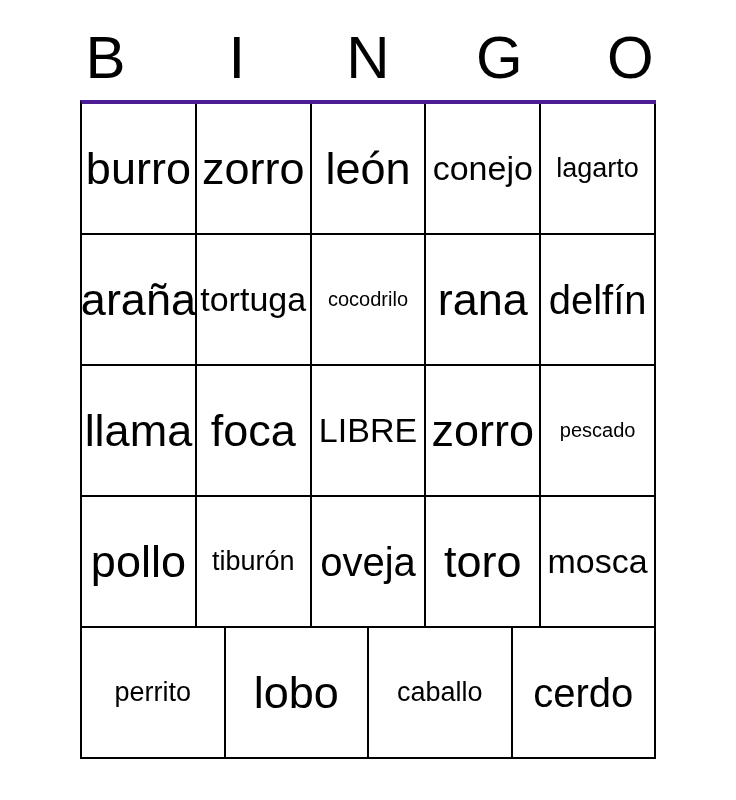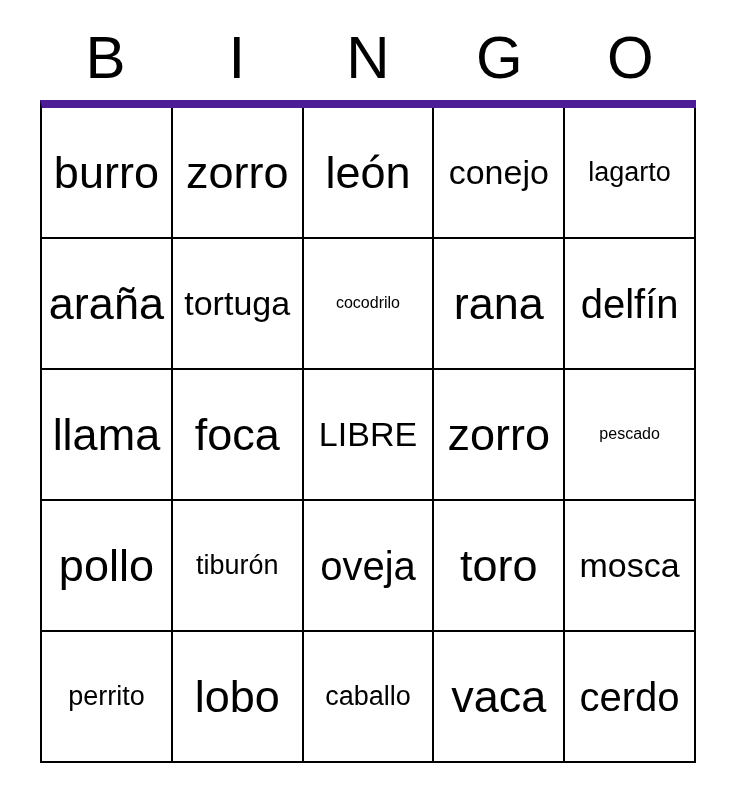--- a/index.html
+++ b/index.html
@@ -31,23 +31,23 @@
   }
   .header-cell {
     flex: 1 1 0;
     text-align: center;
     font-size: 60px;
     line-height: 72px;
     font-weight: 400;
     font-family: "Liberation Sans", sans-serif;
   }
   .grid {
-    width: 656px;
+    width: 576px;
     margin-top: 6px;
-    border-top: 8px solid #4c1d95;
+    border-top: 4px solid #4c1d95;
     border-left: 2px solid #000;
     box-sizing: border-box;
   }
   .grid-row {
     display: flex;
     flex-direction: row;
   }
   .cell {
     flex: 1 1 0;
     width: 20%;
@@ -65,21 +65,21 @@
     text-align: center;
     line-height: 1.05;
     font-family: "Liberation Sans", sans-serif;
     white-space: nowrap;
   }
   
   .fs-xl { font-size: 45px; }
   .fs-lg { font-size: 40px; }
   .fs-md { font-size: 34px; }
   .fs-sm { font-size: 27px; }
-  .fs-xs { font-size: 16px; }
+  .fs-xs { font-size: 20px; }
 </style>
 </head>
 <body>
 
 <div class="bingo-card">
 
   <div class="header-row">
     <div class="header-cell">B</div>
     <div class="header-cell">I</div>
     <div class="header-cell">N</div>
@@ -165,21 +165,18 @@
       <div class="cell">
           <span class="cell-text fs-sm">perrito</span>
         </div>
       <div class="cell">
           <span class="cell-text fs-xl">lobo</span>
         </div>
       <div class="cell">
           <span class="cell-text fs-sm">caballo</span>
         </div>
       <div class="cell">
-          <span class="cell-text fs-xl">vaca</span>
-        </div>
-      <div class="cell">
           <span class="cell-text fs-lg">cerdo</span>
         </div>
     </div>
 
   </div>
 </div>
 
 </body></html>

